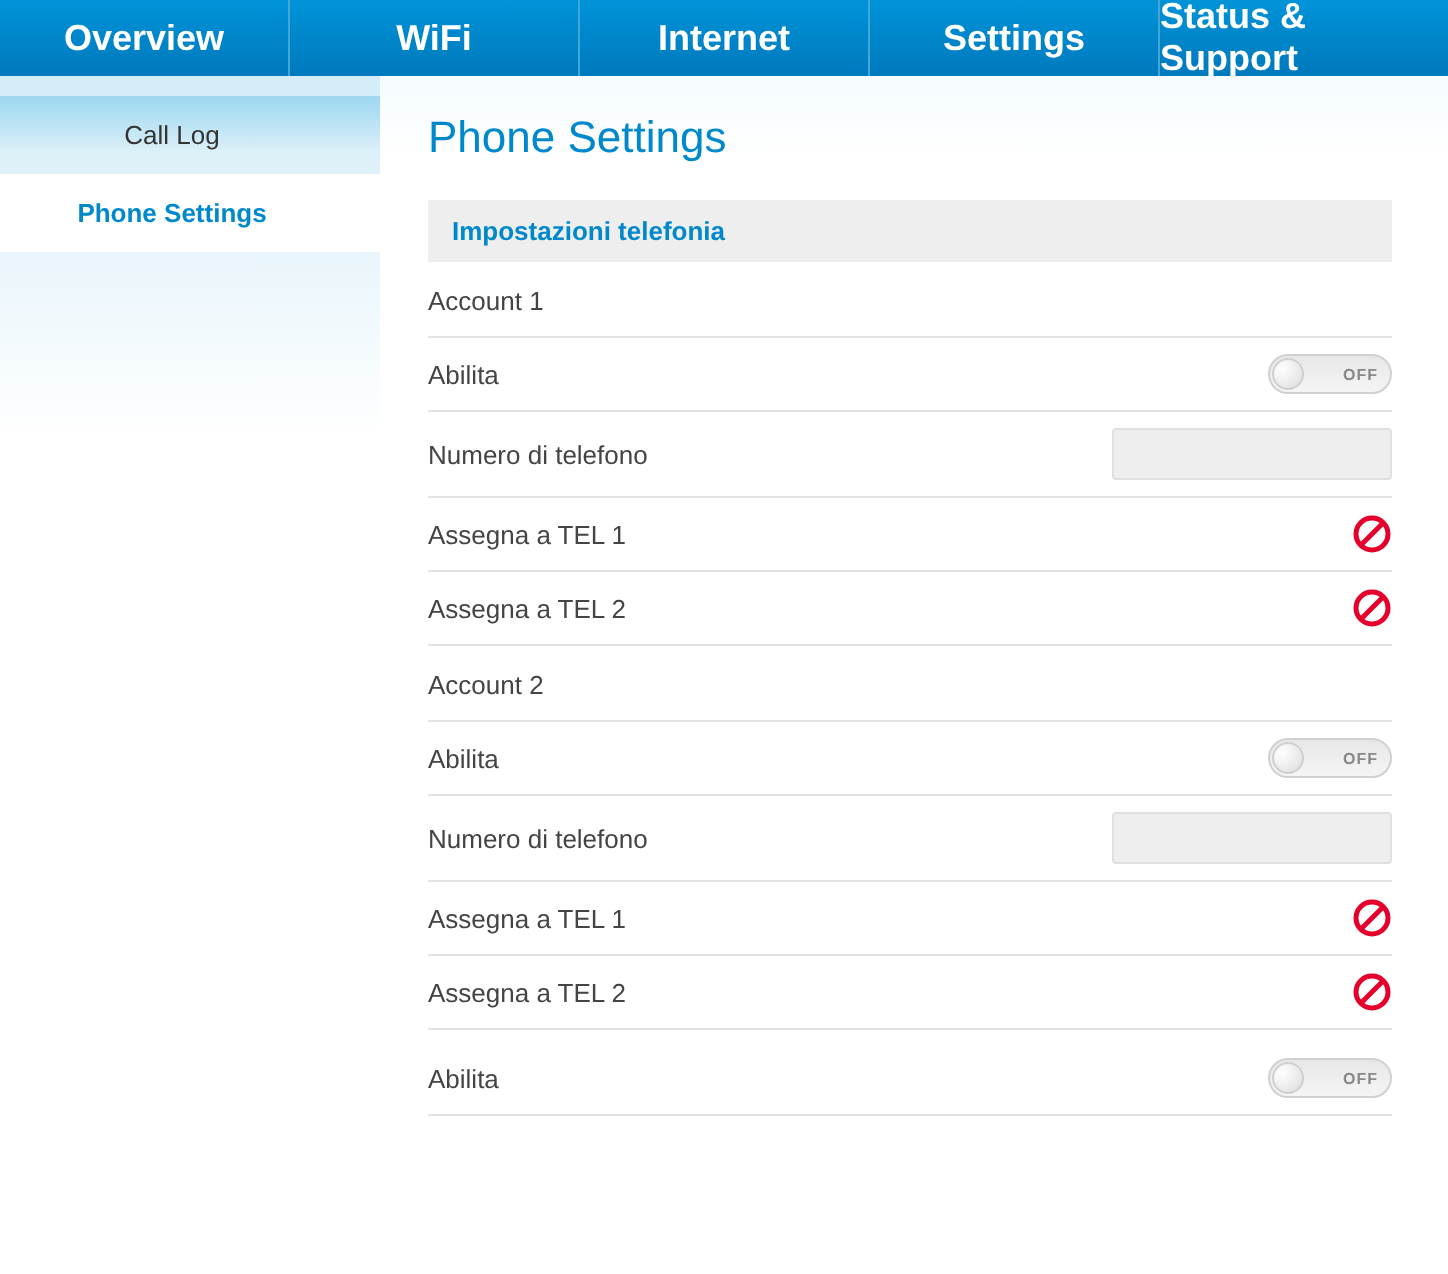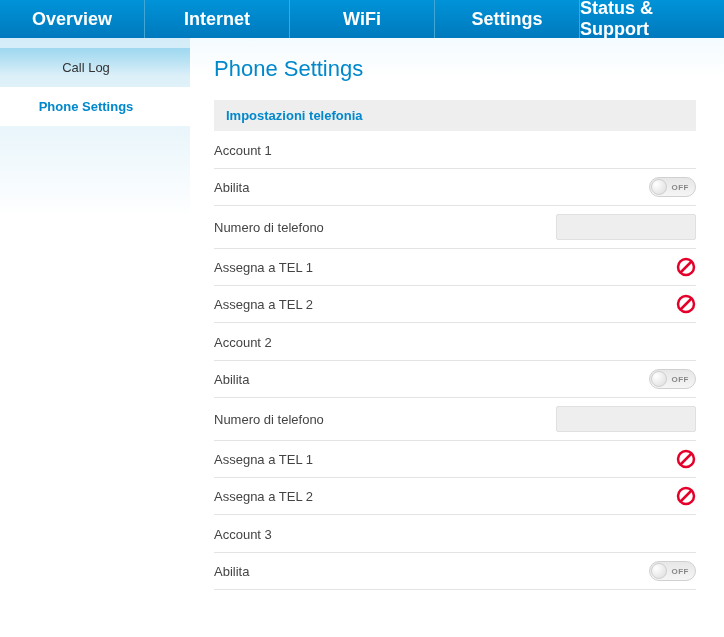--- a/index.html
+++ b/index.html
@@ -92,21 +92,21 @@
     align-items: center;
     justify-content: space-between;
     padding: 8px 0;
     border-bottom: 1px solid #e4e4e4;
     min-height: 30px;
   }
   .row-label {
     color: #444;
   }
   .toggle {
-    width: 47px;
+    width: 62px;
     height: 20px;
     border-radius: 10px;
     background: linear-gradient(to bottom, #e7e7e7, #f5f5f5);
     border: 1px solid #d0d0d0;
     position: relative;
     display: flex;
     align-items: center;
     justify-content: flex-end;
     padding-right: 6px;
     cursor: pointer;
@@ -138,24 +138,24 @@
   .forbid-icon svg { display: block; }
 </style>
 </head>
 <body>
 
 <div class="topnav">
   <div class="tab">
       <span>Overview</span>
     </div>
   <div class="tab">
+      <span>WiFi</span>
+    </div>
+  <div class="tab">
       <span>Internet</span>
-    </div>
-  <div class="tab">
-      <span>WiFi</span>
     </div>
   <div class="tab">
       <span>Settings</span>
     </div>
   <div class="tab">
       <span>Status &amp; Support</span>
     </div>
 </div>
 
 <div class="body">
@@ -235,21 +235,20 @@
         <span class="forbid-icon">
           <svg width="20" height="20" viewBox="0 0 20 20">
               <circle cx="10" cy="10" r="8" fill="none" stroke="#e4002b" stroke-width="2.5"></circle>
               <line x1="4.5" y1="15.5" x2="15.5" y2="4.5" stroke="#e4002b" stroke-width="2.5"></line>
             </svg>
         </span>
       </div>
     </div>
 
     <div class="account">
-      <div class="account-title">Account 3</div>
       <div class="row">
         <span class="row-label">Abilita</span>
         <div class="toggle">
           <span class="toggle-knob"></span>
           <span class="toggle-text">OFF</span>
         </div>
       </div>
 
     </div>
 

